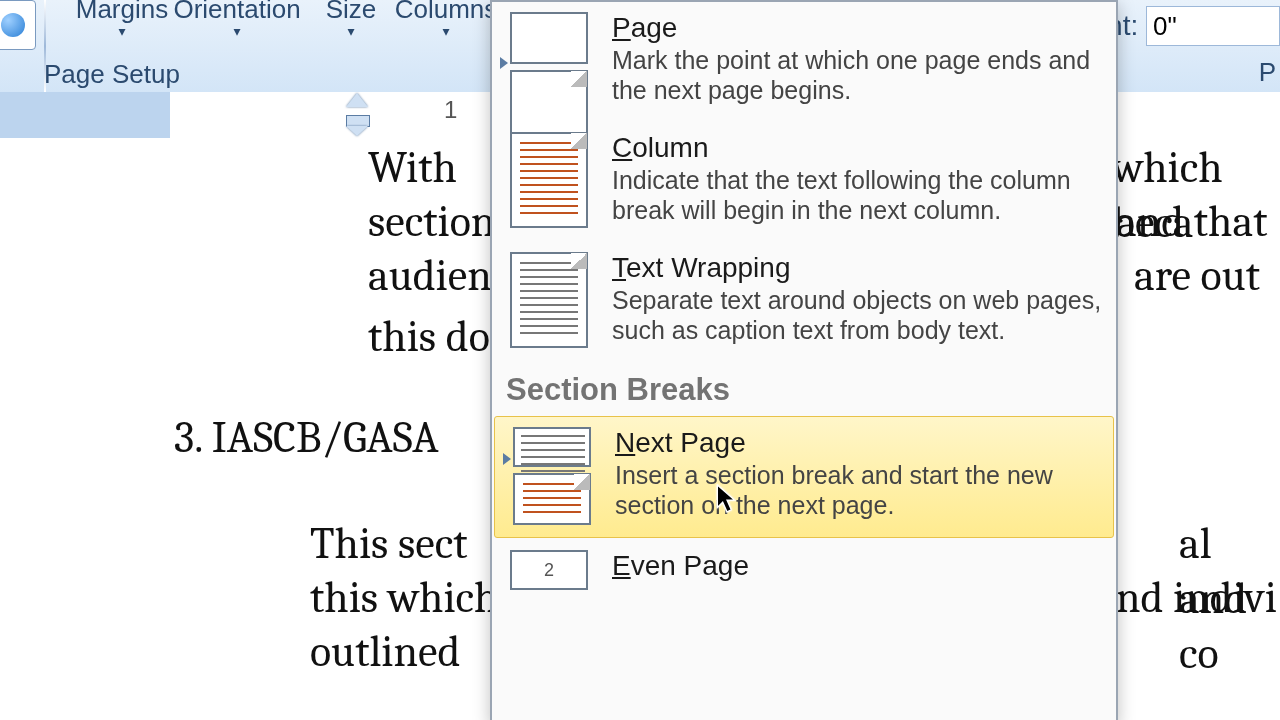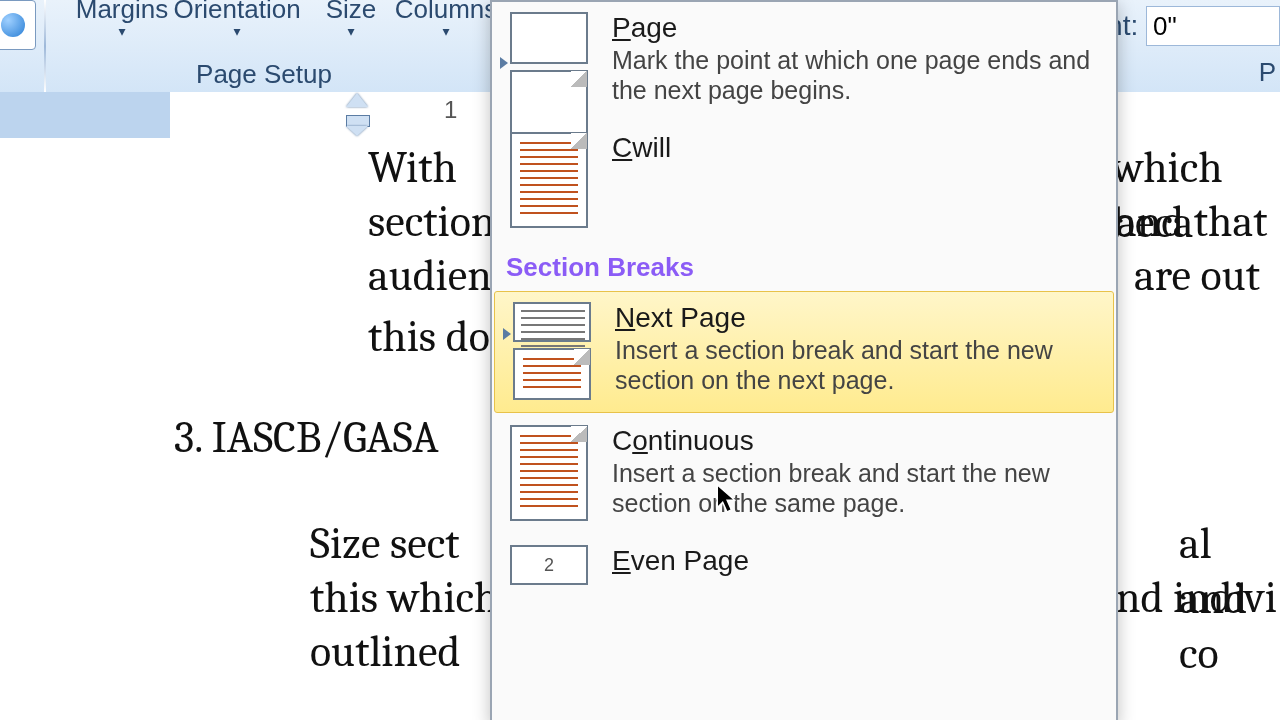--- a/index.html
+++ b/index.html
@@ -2,21 +2,21 @@
 <html><head>
 <meta charset="utf-8">
 <style>
   html,body{margin:0;padding:0;width:1280px;height:720px;overflow:hidden;font-family:"Segoe UI",Tahoma,sans-serif;background:#fff;}
   
   .ribbon{position:absolute;left:0;top:0;right:0;height:92px;
     background:linear-gradient(#e9f2fb,#d3e5f7);
     border-bottom:2px solid #9db8d9;}
   .ribbon-btn{position:absolute;top:-6px;color:#2b4a6f;font-size:26px;text-align:center;}
   .ribbon-btn .dd{display:block;margin-top:-2px;font-size:14px;color:#2b4a6f;}
-  .group-label{position:absolute;left:0;right:0;bottom:2px;text-align:center;font-size:26px;color:#2b4a6f;}
+  .group-label{position:absolute;left:0;right:0;bottom:2px;font-size:26px;color:#2b4a6f;}
   .paste-icon{position:absolute;left:-6px;top:0;width:40px;height:48px;background:#fff;border:1.5px solid #7a9ac0;border-radius:4px;}
   .paste-icon:before{content:"";position:absolute;left:6px;top:12px;width:24px;height:24px;border-radius:50%;
     background:radial-gradient(circle at 30% 30%,#9fd0ff,#2a7fd5);}
   .vdiv{position:absolute;top:0;width:2px;height:92px;background:linear-gradient(#fff,#9db8d9,#fff);}
   .right-field{position:absolute;right:0;top:6px;color:#2b4a6f;font-size:28px;}
   .right-field input{width:120px;height:38px;font-size:26px;border:1.5px solid #9db8d9;background:#fff;padding:0 6px;}
   
   .ruler{position:absolute;left:0;top:92px;right:0;height:46px;
     background:linear-gradient(#f5f9fe,#e2ecf7);border-bottom:2px solid #9db8d9;overflow:hidden;}
   .ruler .blue{position:absolute;left:0;top:0;width:170px;height:46px;background:#bcd4ee;}
@@ -32,21 +32,21 @@
   .doc .para{position:absolute;}
   
   .gallery{position:absolute;left:490px;top:0;width:624px;height:720px;background:#fafafa;border:2px solid #9aa5b3;
            box-shadow:0 4px 16px rgba(0,0,0,0.25);font-family:"Segoe UI",Tahoma,sans-serif;}
   .g-item{position:relative;padding:10px 12px 10px 120px;min-height:100px;cursor:pointer;}
   .g-item.highlight{background:linear-gradient(#fff6c9,#ffeb8f);border:1.5px solid #e8c24a;border-radius:3px;margin:2px;}
   .g-item .icon{position:absolute;left:18px;top:10px;width:80px;height:100px;}
   .g-title{font-size:28px;color:#1a1a1a;margin-bottom:2px;}
   .g-title .u{text-decoration:underline;}
   .g-desc{font-size:25px;color:#444;line-height:1.18;}
-  .section-hdr{font-size:26px;font-weight:600;color:#8b5cf6;padding:10px 0 6px 14px;}
+  .section-hdr{font-size:31px;font-weight:600;color:#737373;padding:10px 0 6px 14px;}
   
   .ic-page{width:74px;height:48px;border:2px solid #6b7b8c;background:#fff;margin-bottom:6px;}
   .ic-page.fold{position:relative;height:60px;}
   .ic-page.fold:after{content:"";position:absolute;right:-1px;top:-1px;width:16px;height:16px;background:linear-gradient(135deg,#fff 50%,#bbb 50%);}
   .ic-lines{position:absolute;left:8px;right:8px;top:8px;bottom:8px;
     background:repeating-linear-gradient(#c0521e,#c0521e 2px,transparent 2px,transparent 7px);}
   .tri{position:absolute;left:8px;top:55px;width:0;height:0;border-top:6px solid transparent;border-bottom:6px solid transparent;border-left:8px solid #5b7ca3;}
   
   .cursor{position:absolute;width:22px;height:30px;pointer-events:none;z-index:50;}
   .cursor svg{width:22px;height:30px;filter:drop-shadow(0 0 1px #fff);}
@@ -99,21 +99,21 @@
   <div class="para" style="left:368px;top:2px">With</div>
   <div class="para" style="left:1112px;top:2px">which beca</div>
   <div class="para" style="left:368px;top:56px">section</div>
   <div class="para" style="left:1116px;top:56px">and that</div>
   <div class="para" style="left:368px;top:110px">audien</div>
   <div class="para" style="left:1134px;top:110px">are out</div>
   <div class="para" style="left:368px;top:171px">this do</div>
 
   <div class="para" style="left:174px;top:272px;font-size:44px">3.  IASCB/GASA</div>
 
-  <div class="para" style="left:310px;top:378px">Size sect</div>
+  <div class="para" style="left:310px;top:378px">This sect</div>
   <div class="para" style="left:1179px;top:378px">al and co</div>
   <div class="para" style="left:310px;top:432px">this which</div>
   <div class="para" style="left:1116px;top:432px">nd indivi</div>
   <div class="para" style="left:310px;top:486px">outlined</div>
 </div>
 
 <div class="gallery">
 
   <div class="g-item">
     <div class="tri"></div>
@@ -127,54 +127,55 @@
     <div class="g-desc">Mark the point at which one page ends and the next page begins.</div>
   </div>
 
   <div class="g-item">
     <div class="icon">
       <div class="ic-page fold" style="height:92px">
           <div class="ic-lines"></div>
         </div>
     </div>
     <div class="g-title">
-      <span class="u">C</span><span>will</span>
+      <span class="u">C</span><span>olumn</span>
     </div>
+    <div class="g-desc">Indicate that the text following the column break will begin in the next column.</div>
   </div>
 
+  <div class="g-item">
+    <div class="icon">
+      <div class="ic-page fold" style="height:92px">
+          <div class="ic-lines" style="background:repeating-linear-gradient(#777,#777 2px,transparent 2px,transparent 7px)"></div>
+        </div>
+    </div>
+    <div class="g-title">
+      <span class="u">T</span><span>ext Wrapping</span>
+    </div>
+    <div class="g-desc">Separate text around objects on web pages, such as caption text from body text.</div>
+  </div>
 
   <div class="section-hdr">Section Breaks</div>
 
   <div class="g-item highlight">
     <div class="tri" style="top:36px"></div>
     <div class="icon">
       <div class="ic-page" style="height:36px">
           <div class="ic-lines" style="background:repeating-linear-gradient(#777,#777 2px,transparent 2px,transparent 7px)"></div>
         </div>
       <div class="ic-page fold" style="height:48px">
           <div class="ic-lines"></div>
         </div>
     </div>
     <div class="g-title">
       <span class="u">N</span><span>ext Page</span>
     </div>
     <div class="g-desc">Insert a section break and start the new section on the next page.</div>
   </div>
 
-  <div class="g-item">
-    <div class="icon">
-      <div class="ic-page fold" style="height:92px">
-          <div class="ic-lines"></div>
-        </div>
-    </div>
-    <div class="g-title">
-      <span>C</span><span class="u">o</span><span>ntinuous</span>
-    </div>
-    <div class="g-desc">Insert a section break and start the new section on the same page.</div>
-  </div>
 
   <div class="g-item" style="padding-bottom:0;min-height:40px">
     <div class="icon">
       <div class="ic-page" style="height:36px;position:relative">
           <span style="position:absolute;left:50%;top:50%;transform:translate(-50%,-50%);font-size:18px;color:#555">2</span>
         </div>
     </div>
     <div class="g-title">
       <span class="u">E</span><span>ven Page</span>
     </div>

